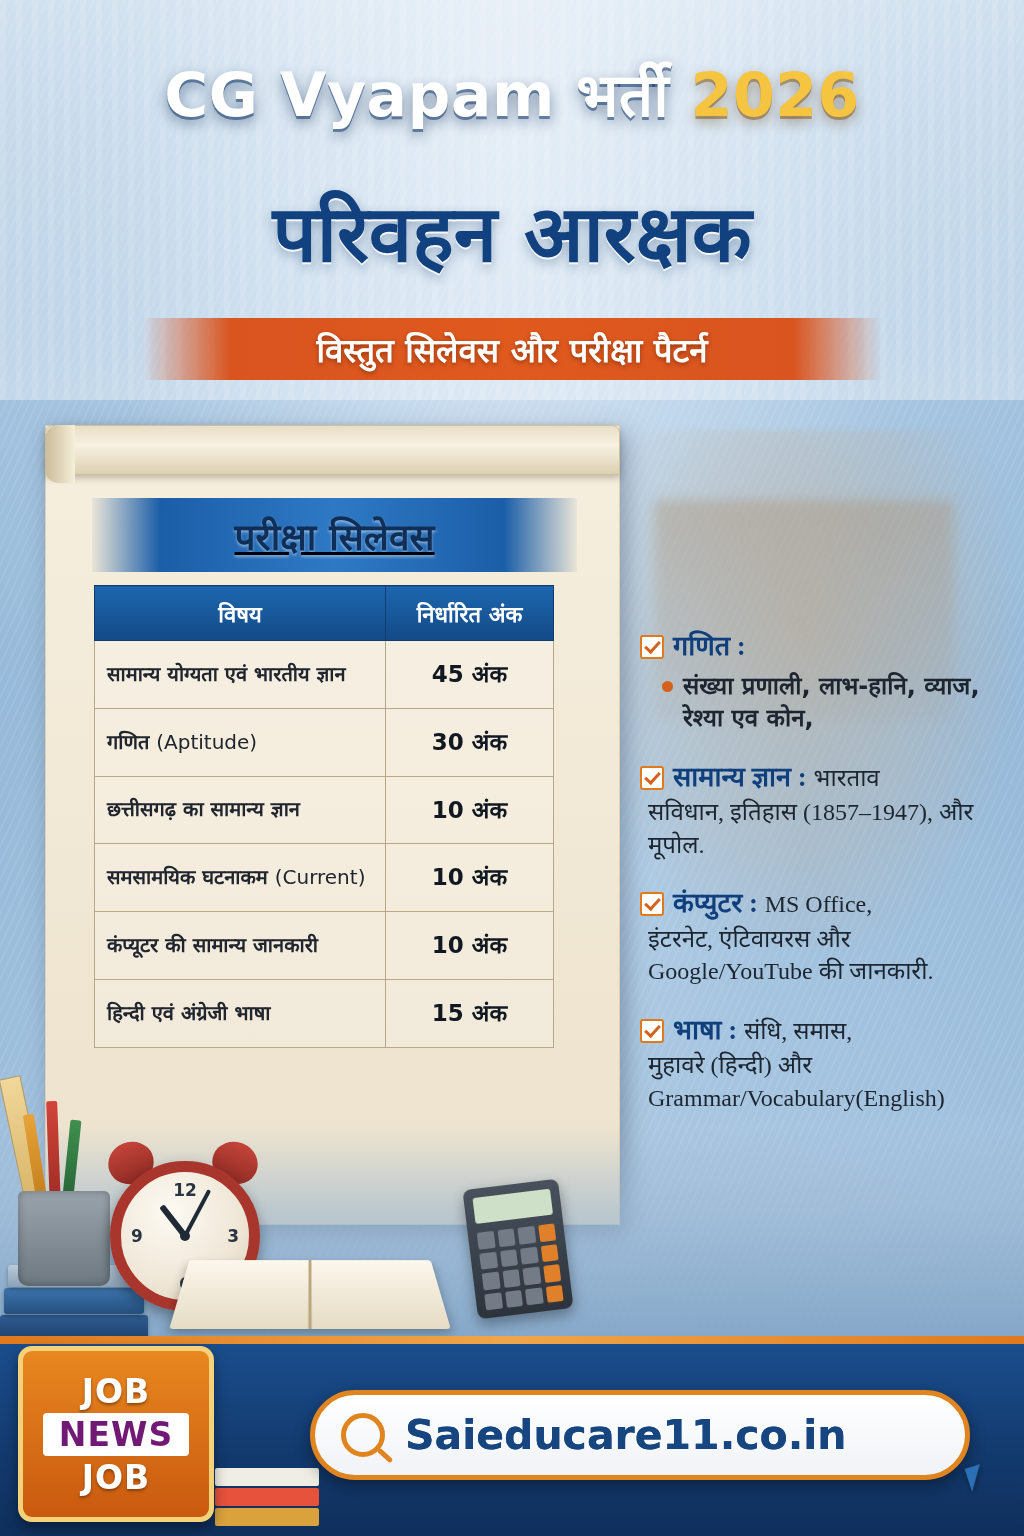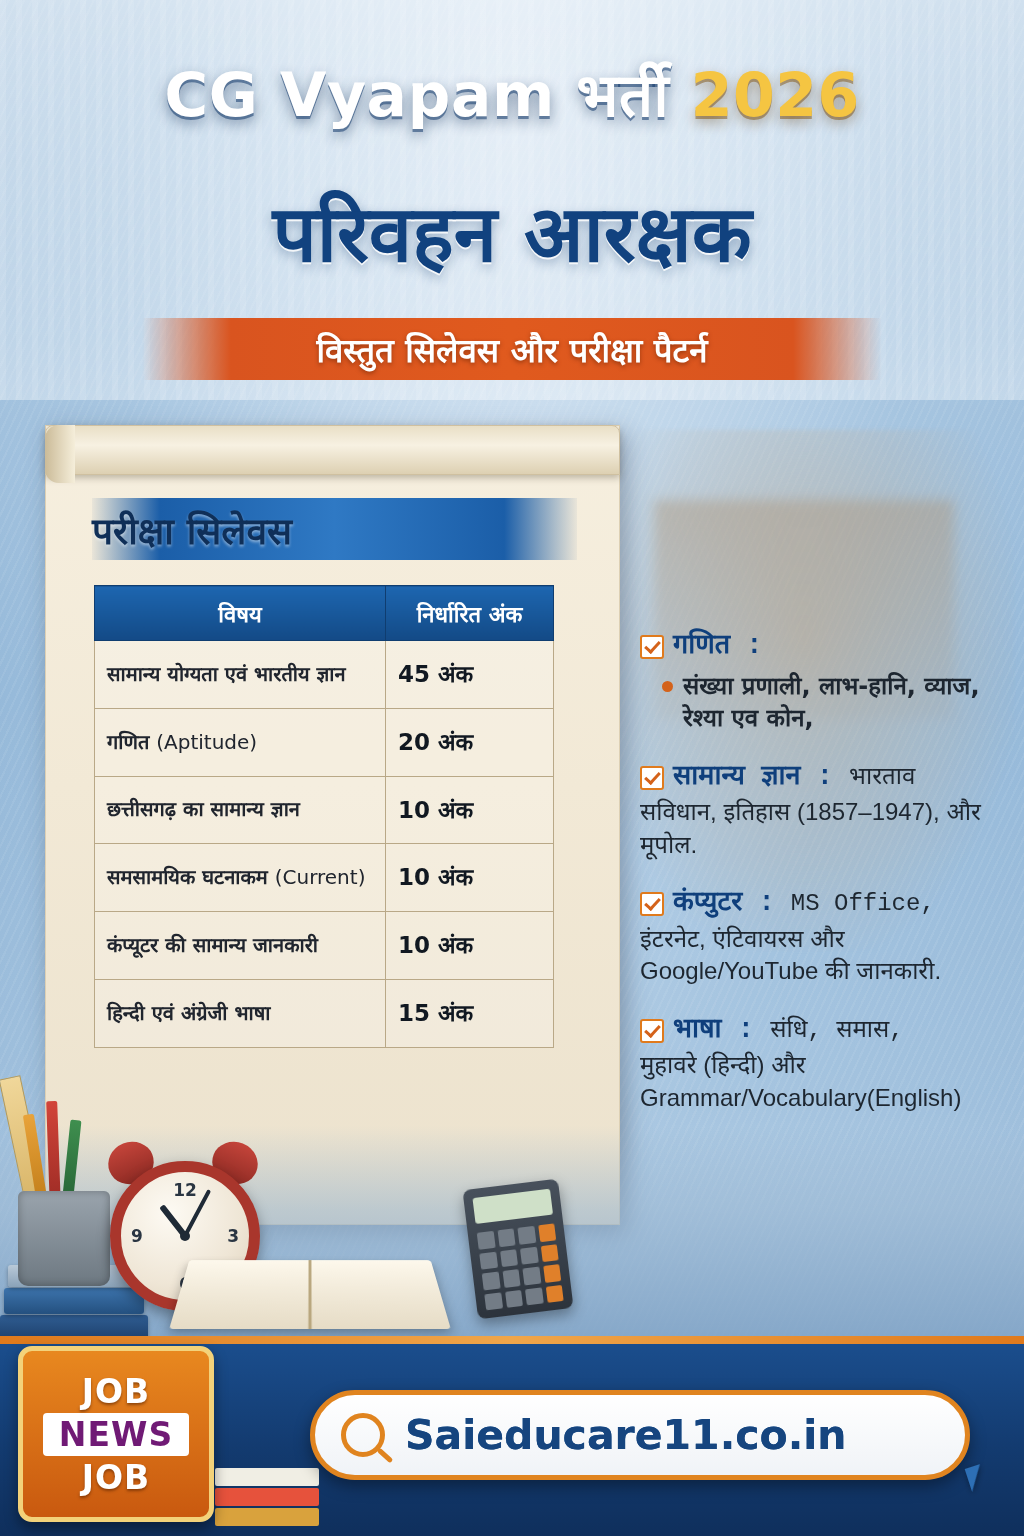--- a/index.html
+++ b/index.html
@@ -87,23 +87,23 @@
     border-radius: 8px 8px 0 0;
     box-shadow: 0 3px 7px rgba(60,50,30,0.3);
     border: 1px solid #cfc0a0;
   }
   .scroll-curl {
     position:absolute; left:45px; top:425px; width:30px; height:58px;
     background: linear-gradient(90deg, #cbbb98, #f5eeda);
     border-radius: 14px 0 0 14px;
   }
   .syllabus-band {
-    position: absolute; left: 92px; top: 498px; width: 485px; height: 62px;
+    position: absolute; left: 92px; top: 498px; width: 485px; height: 74px;
     background: linear-gradient(90deg, rgba(23,74,140,0.05) 0%, #1b5ea8 14%, #2f79c4 50%, #1b5ea8 85%, rgba(23,74,140,0.05) 100%);
-    display:flex; align-items:center; 
+    display:flex; align-items:center; justify-content:center;text-decoration:underline;
   }
   .syllabus-band span {
     font-family: "DejaVu Sans", sans-serif; font-weight: 800; font-size: 37px;
     color: #0f2f58; text-shadow: 0 2px 3px rgba(255,255,255,0.45);
   }
   
   .tbl { position: absolute; left: 94px; top: 585px; width: 460px; border-collapse: collapse; }
   .tbl th {
     background: linear-gradient(180deg, #1d66b0, #134a86);
     color: #ffffff;
@@ -112,46 +112,46 @@
   }
   .tbl td {
     border: 1px solid #b9a887;
     padding: 19px 12px;
     font-family: "DejaVu Sans", sans-serif;
     font-size: 20px; color: #20252e;
     background: rgba(255,255,255,0.22);
     line-height: 1.25;
   }
   .tbl td.marks {
-    font-weight: 700; font-size: 23px; width: 168px; color: #111821;
+    text-align: center; font-weight: 700; font-size: 23px; width: 168px; color: #111821;
   }
   .tbl td.subj { font-weight: 700; }
   .tbl td.subj .lat { font-weight: 400; }
   
   .points { position: absolute; left: 640px; top: 630px; width: 360px; }
   .pt { margin-bottom: 26px; }
   .pt-head { display: flex; align-items: flex-start; gap: 9px; }
   .chk {
     flex: 0 0 auto; width: 24px; height: 24px; margin-top: 5px;
     border: 2.5px solid #e07a1c; border-radius: 3px;
     background: #fff; position: relative;
   }
   .chk:after {
     content: ""; position: absolute; left: 6px; top: 1px;
     width: 6px; height: 12px; border: solid #d4621a;
     border-width: 0 3px 3px 0; transform: rotate(42deg);
   }
   .pt-title {
-    font-family: Liberation Mono, monospace; font-weight: 800; font-size: 27px;
+    font-family: Liberation Serif, serif; font-weight: 800; font-size: 27px;
     color: #0f3f7c; line-height: 1.25;
   }
   .pt-title .body { font-weight: 400; font-size: 24px; color: #1d2630; }
   .pt-body {
-    font-family: Liberation Sans, sans-serif; font-size: 24px; color: #1d2630;
-    line-height: 1.35; margin-left: 0px; margin-top: 2px;
+    font-family: Liberation Serif, serif; font-size: 24px; color: #1d2630;
+    line-height: 1.35; margin-left: 8px; margin-top: 2px;
   }
   .sub-bullet { display: flex; gap: 10px; margin-left: 22px; margin-top: 6px; }
   .dot { flex:0 0 auto; width: 11px; height: 11px; border-radius: 50%; background: #d4621a; margin-top: 11px; }
   .sub-bullet .txt {
     font-family: "DejaVu Sans", sans-serif; font-weight: 700; font-size: 24px;
     color: #1d2630; line-height: 1.35;
   }
   
   .desk {
     position: absolute; left: 0; bottom: 200px; width: 1024px; height: 210px;
@@ -312,21 +312,21 @@
         <th>निर्धारित अंक</th>
       </tr>
     </thead>
     <tbody>
       <tr>
         <td class="subj"><span>सामान्य योग्यता एवं भारतीय ज्ञान</span><span class="lat"></span></td>
         <td class="marks">45 अंक</td>
       </tr>
       <tr>
         <td class="subj"><span>गणित </span><span class="lat">(Aptitude)</span></td>
-        <td class="marks">20 अंक</td>
+        <td class="marks">30 अंक</td>
       </tr>
       <tr>
         <td class="subj"><span>छत्तीसगढ़ का सामान्य ज्ञान</span><span class="lat"></span></td>
         <td class="marks">10 अंक</td>
       </tr>
       <tr>
         <td class="subj"><span>समसामयिक घटनाकम </span><span class="lat">(Current)</span></td>
         <td class="marks">10 अंक</td>
       </tr>
       <tr>

